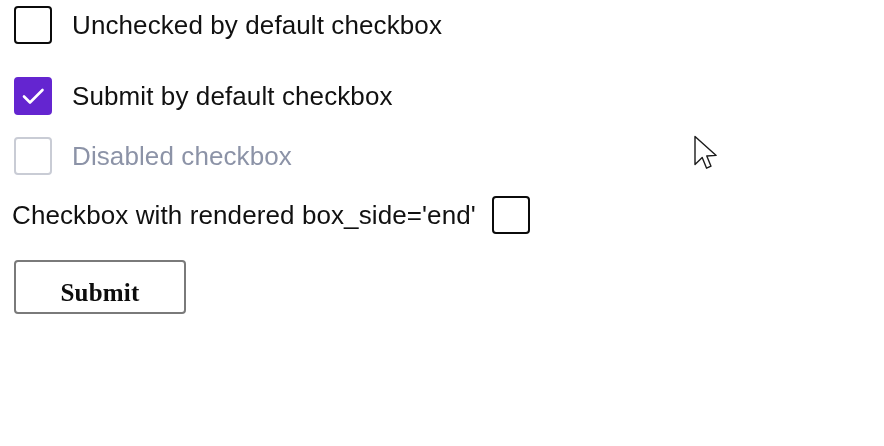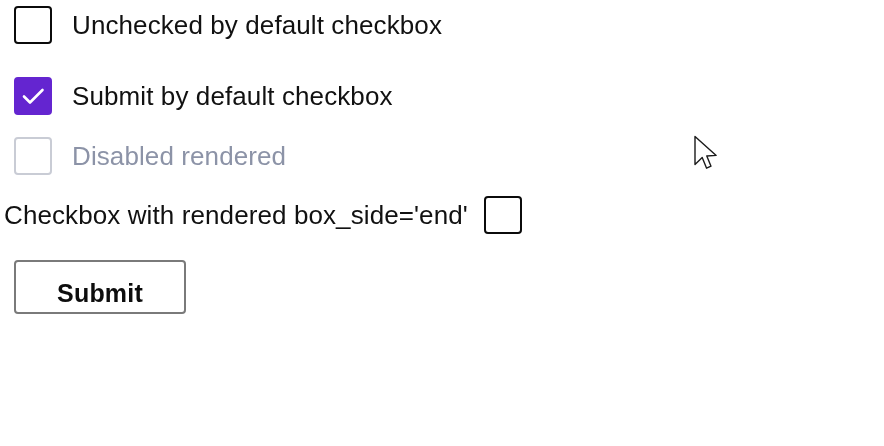--- a/index.html
+++ b/index.html
@@ -69,40 +69,40 @@
     margin-left: 20px;
     white-space: nowrap;
     letter-spacing: 0.1px;
   }
   .cb-label.disabled-text {
     color: #8c93a7;
   }
 
   
   .cb-row.row3 {
-    left: 4px;
+    left: 12px;
     justify-content: flex-end;
   }
   .cb-row.row3 .cb-label {
     margin-left: 0;
     margin-right: 16px;
   }
 
   
   .submit-btn {
     position: absolute;
     left: 14px;
     top: 260px;
     width: 172px;
     height: 54px;
     box-sizing: border-box;
     border: 2px solid #7a7a7a;
     border-radius: 4px;
     background: #ffffff;
-    font-family: Liberation Sans, sans-serif;
+    font-family: Liberation Serif, serif;
     font-size: 25px;
     font-weight: bold;
     color: #0d0d0d;
     letter-spacing: 0.2px;
     cursor: pointer;
     padding: 17px;
   }
 
   
   .cursor {
@@ -128,21 +128,21 @@
     <span class="box checked">
       <svg class="tick" viewBox="0 0 34 34">
         <path d="M8 17.5 L14 23.5 L26.5 11" fill="none" stroke="#ffffff" stroke-width="2.6" stroke-linecap="round" stroke-linejoin="round"></path>
       </svg>
     </span>
     <span class="cb-label">Submit by default checkbox</span>
   </label>
 
   <label class="cb-row row2">
     <span class="box disabled"></span>
-    <span class="cb-label disabled-text">Disabled rendered</span>
+    <span class="cb-label disabled-text">Disabled checkbox</span>
   </label>
 
   <label class="cb-row row3">
     <span class="cb-label">Checkbox with rendered box_side='end'</span>
     <span class="box"></span>
   </label>
 
   <button class="submit-btn">Submit</button>
 
   <svg class="cursor" viewBox="0 0 26 40">

